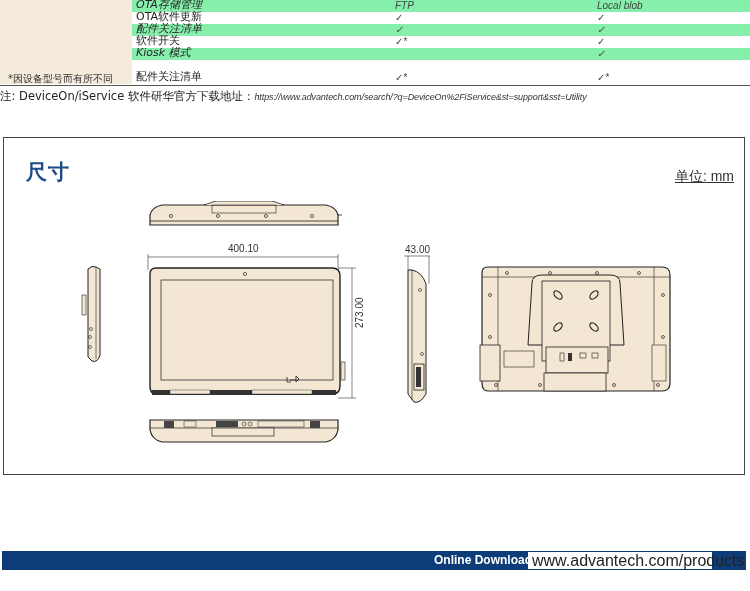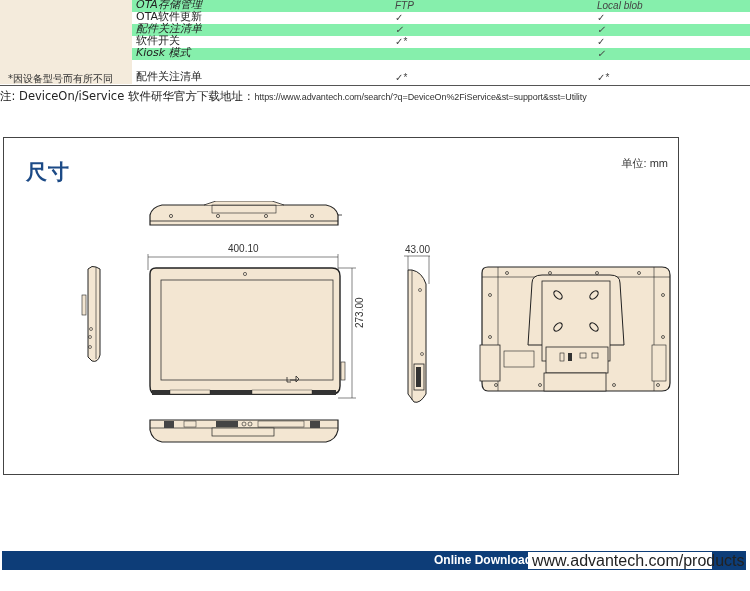--- a/index.html
+++ b/index.html
@@ -9,26 +9,26 @@
   .ftable { position: absolute; left: 0; top: 0; width: 750px; }
   .ftable .left-cell { position: absolute; left: 0; top: 0; width: 132px; height: 84px; background: #f4ebdc; }
   .ftable .left-note { position: absolute; left: 8px; top: 72px; font-size: 10px; color: #333; white-space: nowrap; }
   .frow { position: absolute; left: 132px; width: 618px; height: 12px; font-size: 11px; line-height: 12px; }
   .frow.shade { background: #86efac; font-style: italic; }
   .frow .feat { position: absolute; left: 4px; top: -1px; color: #222; }
   .frow .c1 { position: absolute; left: 216px; top: 0; font-family: "Liberation Sans", sans-serif; font-size: 10px; color: #444; padding-left: 47px; }
   .frow .c2 { position: absolute; left: 430px; top: 0; font-family: "Liberation Sans", sans-serif; font-size: 10px; color: #444; margin-left: 35px; }
   .trule { position: absolute; left: 0; top: 85px; width: 750px; height: 1px; background: #555; }
   .footnote { position: absolute; left: 0; top: 89px; font-size: 11.5px; color: #222; white-space: nowrap; }
-  .footnote .url { font-family: "Liberation Sans", sans-serif; font-size: 9px; color: #333; letter-spacing: -0.1px; }
+  .footnote .url { font-family: "Liberation Sans", sans-serif; font-size: 9px; color: #333; letter-spacing: -0.1px; font-style: italic; }
 
   
-  .dimbox { position: absolute; left: 3px; top: 137px; width: 676px; height: 338px; border: 1.5px solid #444; }
+  .dimbox { position: absolute; left: 3px; top: 137px; width: 742px; height: 338px; border: 1.5px solid #444; }
   .dimtitle { position: absolute; left: 22px; top: 20px; font-size: 21px; color: #1c4a86; font-weight: bold; letter-spacing: 1px; }
-  .unit { position: absolute; right: 10px; top: 18px; font-size: 11px; color: #333; }
+  .unit { position: absolute; right: 10px; top: 30px; font-size: 14px; color: #333; text-decoration: underline; }
   .unit .u { font-family: "Liberation Sans", sans-serif; }
 
   .drawing { position: absolute; }
   .dimlabel { position: absolute; font-family: "Liberation Sans", sans-serif; font-size: 10px; color: #333; }
 
   
   .footer { position: absolute; left: 2px; top: 551px; width: 744px; height: 19px; background: #0d3d78; }
   .footer .dl { position: absolute; left: 432px; top: 2px; font-family: "Liberation Sans", sans-serif; font-weight: bold; font-size: 12px; color: #fff; }
   .footer .urlbox { position: absolute; left: 526px; top: 1px; width: 184px; height: 17px; background: #fff; font-family: "Liberation Sans", sans-serif; font-size: 16px; color: #222; padding-left: 4px; line-height: 17px; }
 </style>

